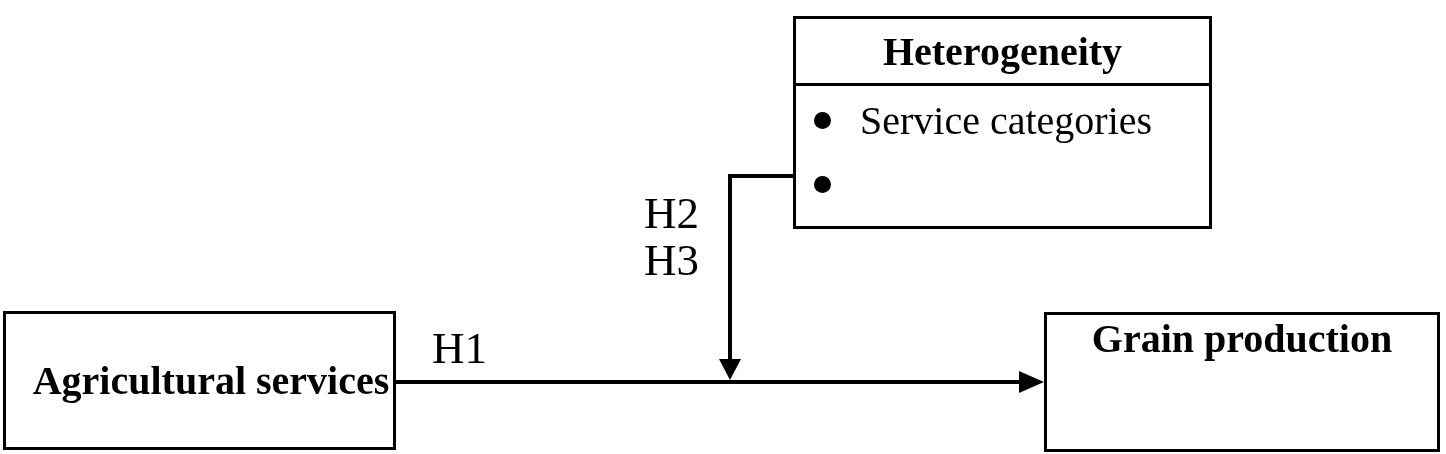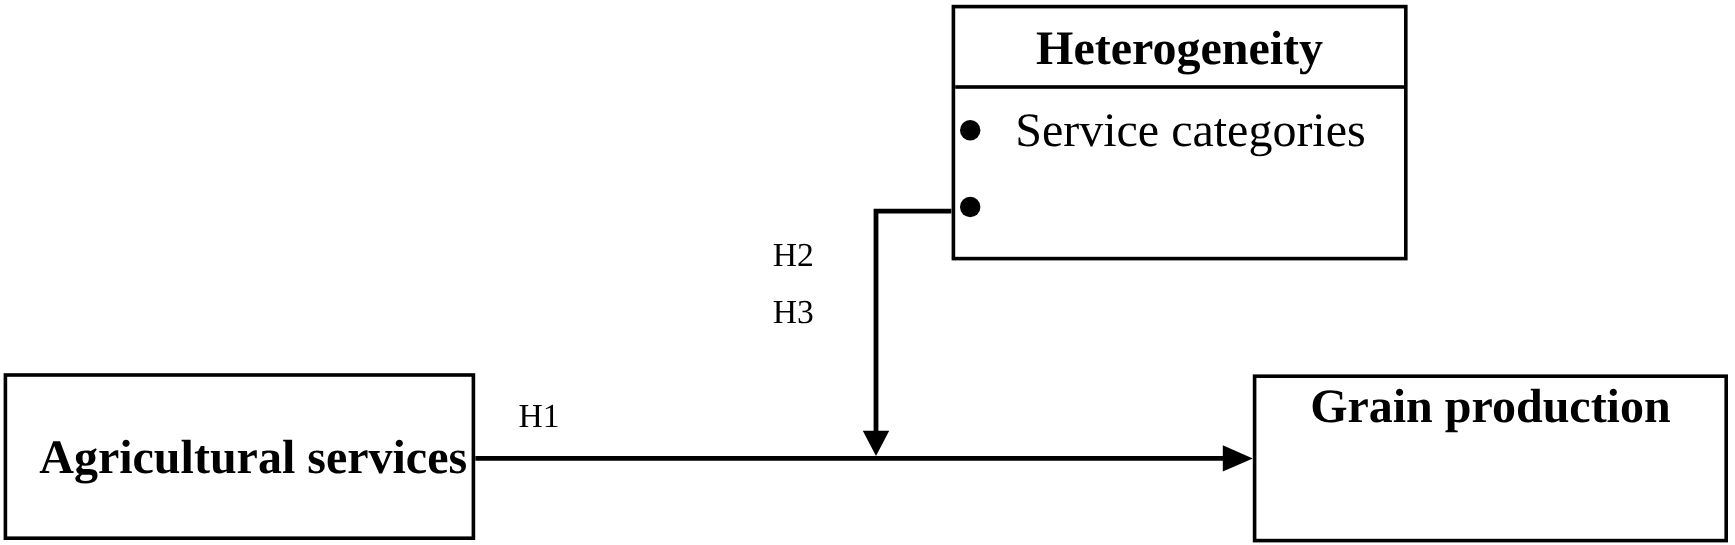--- a/index.html
+++ b/index.html
@@ -43,22 +43,22 @@
     display: flex; align-items: center; justify-content: center; padding-left: 23px;
   }
   
   #node-dependent {
     left: 1044px; top: 312px;
     width: 396px; height: 140px;
     display: flex; align-items: flex-start; justify-content: center;
   }
   
   #node-moderator {
-    left: 793px; top: 4px;
-    width: 380px; height: 213px;
+    left: 793px; top: 16px;
+    width: 419px; height: 213px;
     display: flex;
     flex-direction: column;
   }
   .node-header {
     height: 67px;
     border-bottom: 3px solid var(--line-color);
     display: flex; align-items: center; justify-content: center;
     font-weight: bold;
     font-size: 40px;
     white-space: nowrap;
@@ -66,38 +66,38 @@
   .node-body {
     flex: 1;
     display: flex;
     flex-direction: column;
     padding-top: 10px;
     gap: 16px;
   }
   .bullet-item {
     display: flex;
     align-items: center;
-    padding-left: 4px;
+    padding-left: 18px;
     height: 48px;
   }
   .bullet-dot {
     width: 17px;
     height: 17px;
     border-radius: 50%;
     background: var(--line-color);
     flex: 0 0 auto;
   }
   .bullet-label {
     margin-left: 29px;
     font-size: 40px;
     white-space: nowrap;
   }
   .edge-label {
     position: absolute;
-    font-size: 28px;
+    font-size: 45px;
     line-height: 40px;
     white-space: nowrap;
   }
   #h1-label { left: 432px; top: 328px; }
   #h2h3-label { left: 644px; top: 190px; line-height: 47px; }
   svg .stroke { stroke: var(--line-color); fill: none; }
   svg .fill { fill: var(--line-color); stroke: none; }
 </style>
 </head>
 <body>

